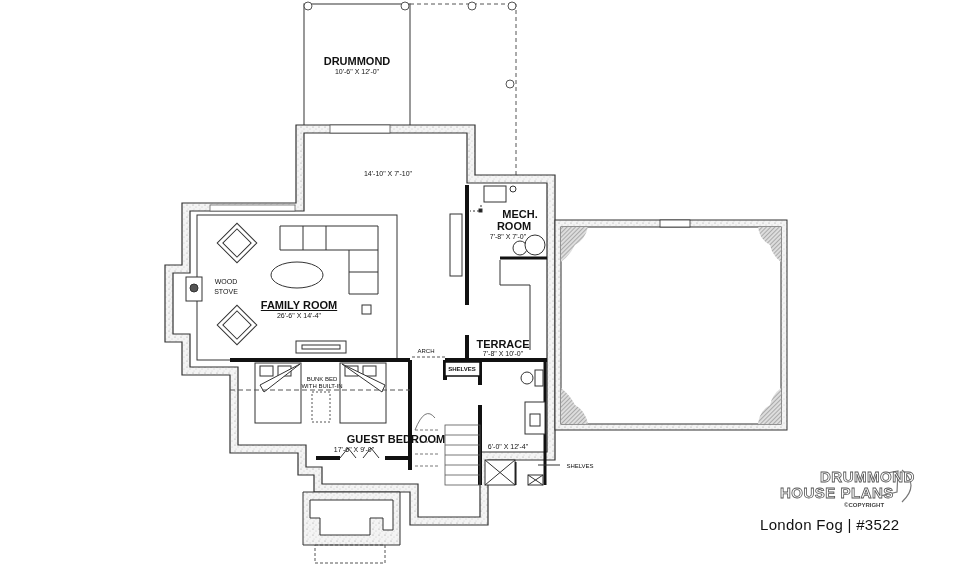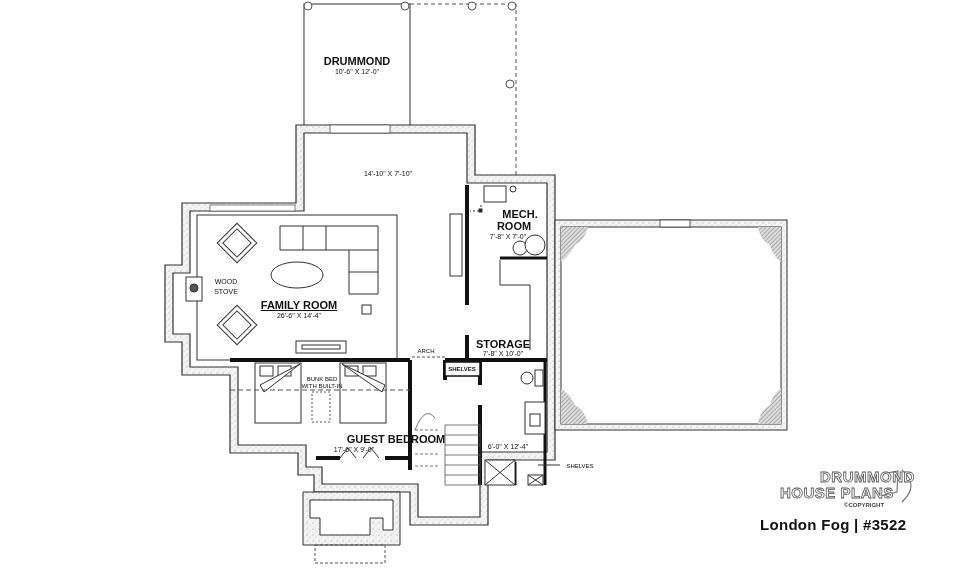--- a/index.html
+++ b/index.html
@@ -6,21 +6,21 @@
   body { width:960px; height:569px; position:relative; overflow:hidden; font-family:"Liberation Sans", sans-serif; }
   svg.plan { position:absolute; left:0; top:0; }
   .lbl { position:absolute; color:#111; text-align:center; white-space:nowrap; transform:translateX(-50%); line-height:1.1; }
   .room-name { font-weight:bold; font-size:11px; }
   .room-dim { font-size:7px; }
   .small { font-size:6px; }
   .logo { position:absolute; left:778px; top:468px; width:140px; }
   .logo-line1 { position:absolute; left:42px; top:0; font-size:15px; letter-spacing:0.5px; color:#fff; -webkit-text-stroke:0.8px #555; font-weight:bold; }
   .logo-line2 { position:absolute; left:2px; top:16px; font-size:15px; letter-spacing:0.5px; color:#fff; -webkit-text-stroke:0.8px #555; font-weight:bold; }
   .logo-copy { position:absolute; left:66px; top:34px; font-size:6px; color:#444; font-weight:bold; }
-  .logo-title { position:absolute; left:-18px; top:48px; font-size:15px; font-weight:bold; color:#111; letter-spacing:0.3px; }
+  .logo-title { position:absolute; left:-18px; top:48px; font-size:15px; font-weight:normal; color:#111; letter-spacing:0.3px; }
 </style>
 </head>
 <body>
 
 <svg class="plan" width="960" height="569" viewBox="0 0 960 569">
   <defs>
     <pattern id="speckle" width="6" height="6" patternUnits="userSpaceOnUse">
       <rect width="6" height="6" fill="#f4f4f4"></rect>
       <circle cx="1" cy="1" r="0.5" fill="#888"></circle>
       <circle cx="4" cy="3" r="0.4" fill="#999"></circle>
@@ -177,21 +177,21 @@
 <div class="lbl room-name" style="left:520px;top:208px;">MECH.</div>
 <div class="lbl room-name" style="left:514px;top:220px;">ROOM</div>
 <div class="lbl room-dim" style="left:508px;top:233px;">7'-8" X 7'-0"</div>
 
 <div class="lbl room-dim" style="left:226px;top:278px;font-size:7px;">WOOD</div>
 <div class="lbl room-dim" style="left:226px;top:288px;font-size:7px;">STOVE</div>
 
 <div class="lbl room-name" style="left:299px;top:299px;text-decoration:underline;">FAMILY ROOM</div>
 <div class="lbl room-dim" style="left:299px;top:312px;">26'-6" X 14'-4"</div>
 
-<div class="lbl room-name" style="left:503px;top:338px;">STORAGE</div>
+<div class="lbl room-name" style="left:503px;top:338px;">TERRACE</div>
 <div class="lbl room-dim" style="left:503px;top:350px;">7'-8" X 10'-0"</div>
 
 <div class="lbl small" style="left:426px;top:348px;">ARCH</div>
 <div class="lbl small" style="left:462px;top:366px;font-weight:bold;">SHELVES</div>
 
 <div class="lbl small" style="left:322px;top:376px;">BUNK BED</div>
 <div class="lbl small" style="left:322px;top:383px;">WITH BUILT-IN</div>
 
 <div class="lbl room-name" style="left:354px;top:433px;margin-left:42px;">GUEST BEDROOM</div>
 <div class="lbl room-dim" style="left:354px;top:446px;">17'-6" X 9'-0"</div>

